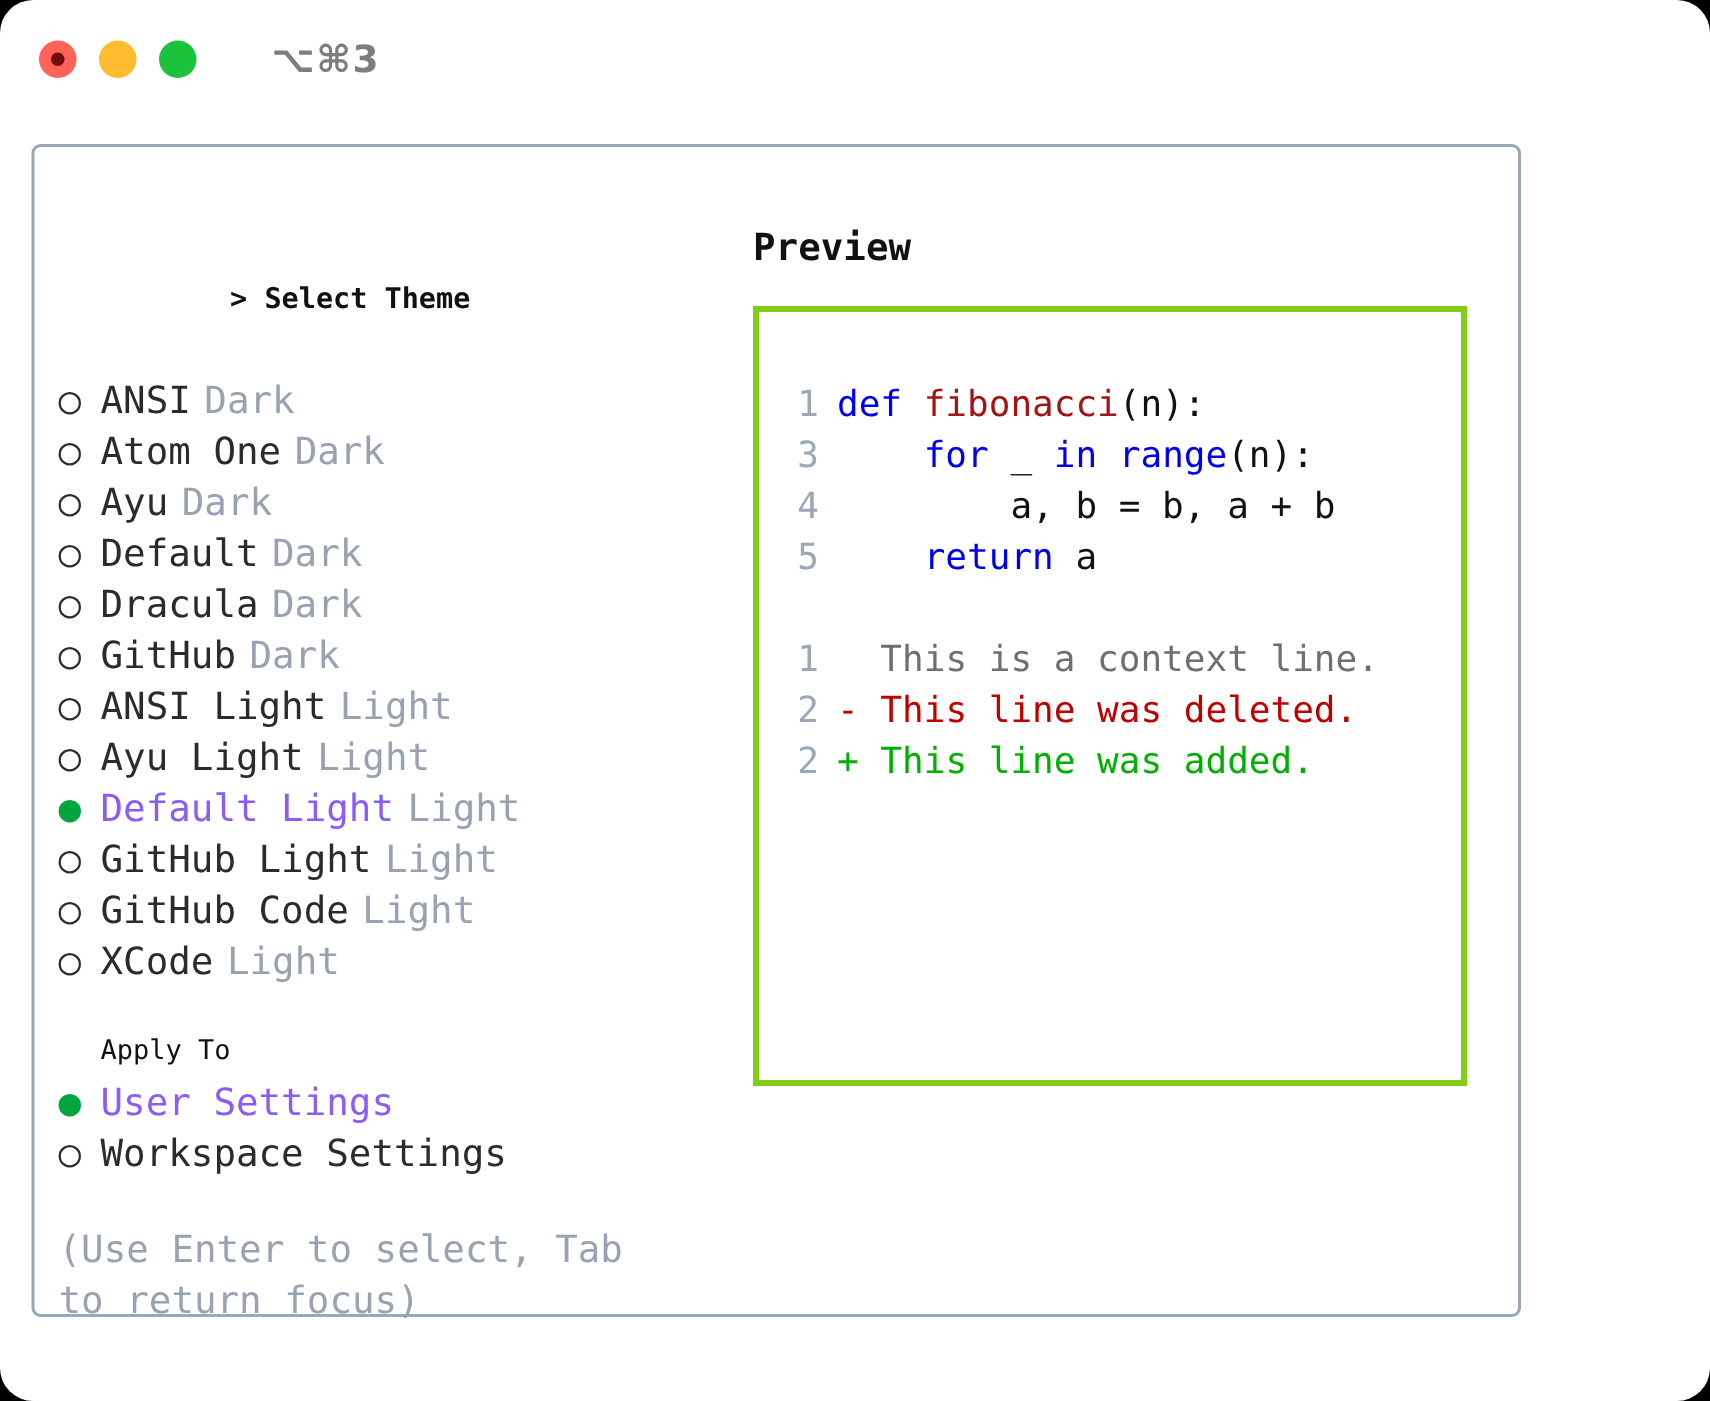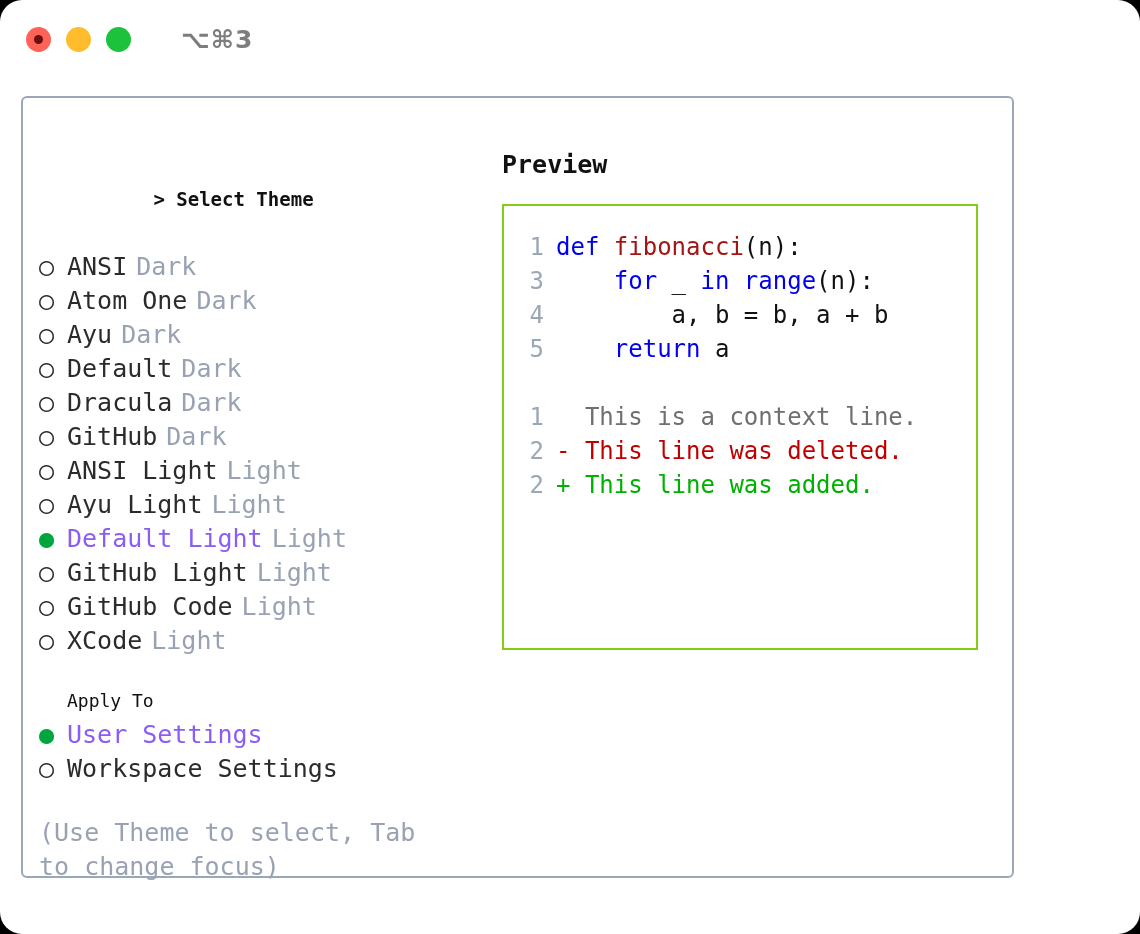--- a/index.html
+++ b/index.html
@@ -152,24 +152,24 @@
   
   .preview-title {
     font-size: 25px;
     font-weight: bold;
     color: #111111;
     line-height: 34px;
     margin-bottom: 22px;
   }
   .preview-box {
     width: 476px;
-    height: 446px;
-    border: 2px solid #84cc16;
-    box-sizing: border-box;
-    padding: 24px 0 0 18px;
+    height: 520px;
+    border: 4px solid #84cc16;
+    box-sizing: border-box;
+    padding: 44px 0 0 18px;
     background: #ffffff;
   }
   .code-line {
     font-size: 24px;
     line-height: 34px;
     white-space: pre;
     color: #111111;
   }
   .ln {
     display: inline-block;
@@ -228,21 +228,21 @@
 
         <div class="apply-title">Apply To</div>
 
         <div id="apply-options">
             <div class="opt selected"><span class="bullet">●</span><span class="label">User Settings</span></div>
             <div class="opt"><span class="bullet">○</span><span class="label">Workspace Settings</span></div>
           </div>
 
         <div class="gap-hint"></div>
 
-        <div class="hint">(Use Theme to select, Tab to change focus)</div>
+        <div class="hint">(Use Enter to select, Tab to return focus)</div>
       </div>
 
       <div class="right-col">
         <div class="preview-title">Preview</div>
         <div class="preview-box">
           <div id="code-block">
               <div class="code-line"><span class="ln">1</span><span class="kw">def </span><span class="fn">fibonacci</span><span class="pl">(n):</span></div>
               <div class="code-line"><span class="ln">3</span><span class="pl">    </span><span class="kw">for</span><span class="pl"> _ </span><span class="kw">in range</span><span class="pl">(n):</span></div>
               <div class="code-line"><span class="ln">4</span><span class="pl">        a, b = b, a + b</span></div>
               <div class="code-line"><span class="ln">5</span><span class="pl">    </span><span class="kw">return</span><span class="pl"> a</span></div>

